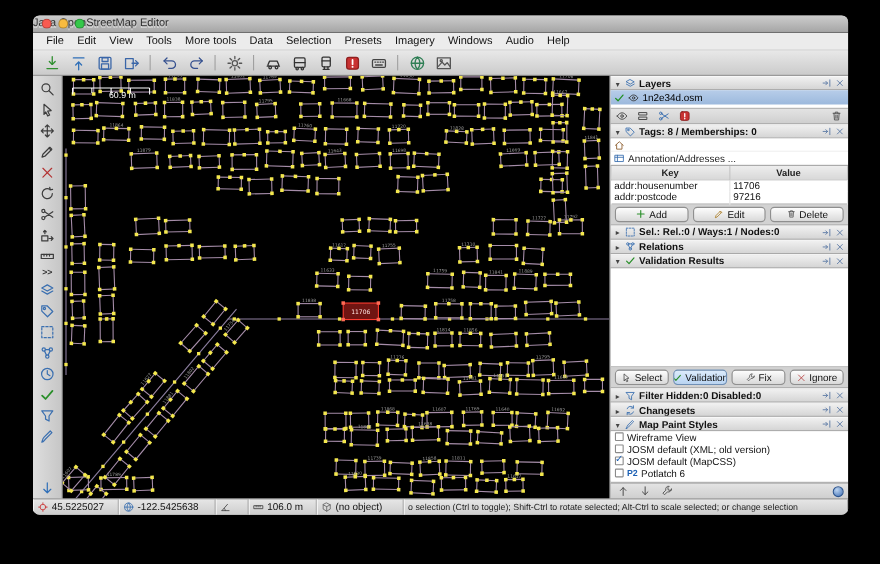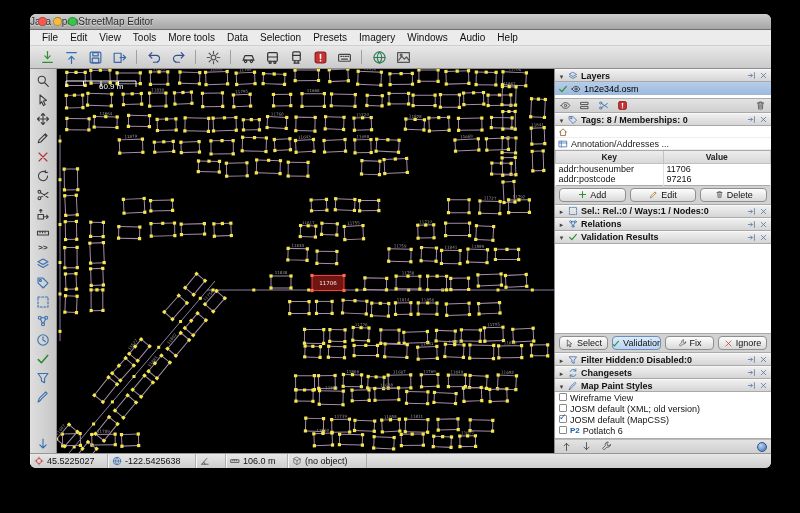--- a/index.html
+++ b/index.html
@@ -2360,15 +2360,18 @@
       <span data-icon="cube">
           <svg viewBox="0 0 14 14">
             <g fill="none" stroke="#666666" stroke-width="1.1" stroke-linecap="round" stroke-linejoin="round">
               <path d="M7 1.8l4.5 2.3v5.4L7 12.2 2.5 9.5V4.1z"></path>
               <path d="M2.5 4.1 7 6.4l4.5-2.3M7 6.4v5.8"></path>
             </g>
           </svg>
         </span>
       <span>(no object)</span>
     </span>
+    <span class="seg hint">
+      <span>o selection (Ctrl to toggle); Shift-Ctrl to rotate selected; Alt-Ctrl to scale selected; or change selection</span>
+    </span>
   </div>
 
 </div>
 
 </body></html>

